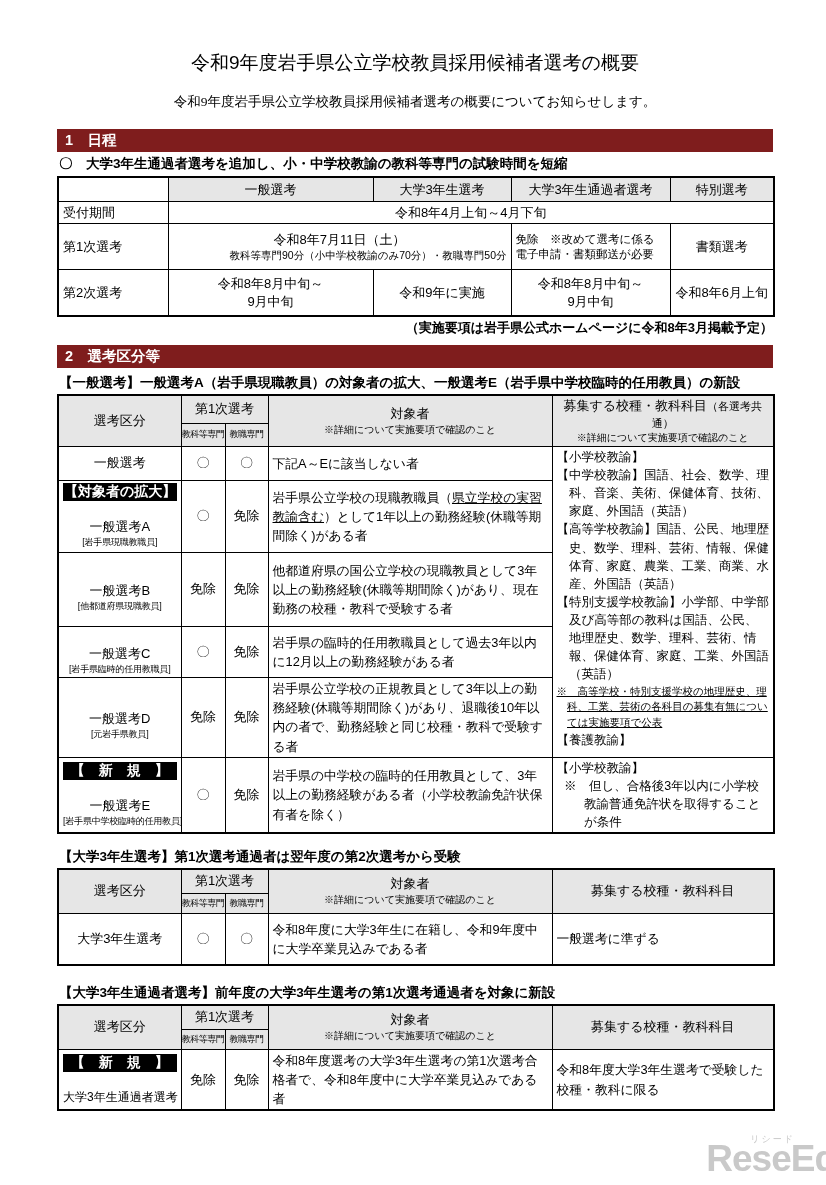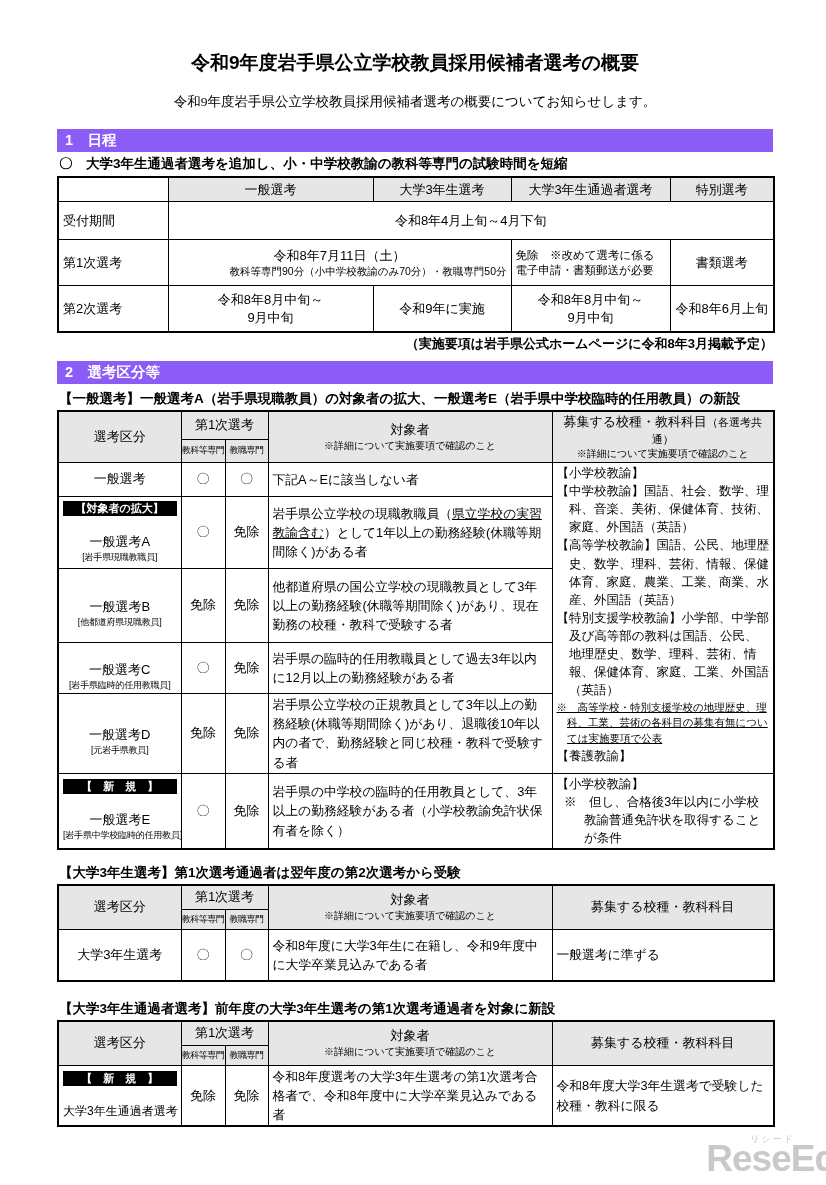--- a/index.html
+++ b/index.html
@@ -1,38 +1,38 @@
 <!DOCTYPE html>
 <html><head>
 <meta charset="utf-8">
 <style>
   html,body{margin:0;padding:0;}
   .page{
     width:826px;height:1185px;position:relative;background:#ffffff;
     font-family:"Liberation Sans", sans-serif;color:#000;overflow:hidden;
   }
   .content{position:absolute;left:57px;top:0;width:716px;}
-  .doc-title{text-align:center;font-size:19px;font-weight:bold;margin:50px 0 0 0;}
+  .doc-title{text-align:center;font-size:19px;font-weight:normal;margin:50px 0 0 0;}
   .subtitle{font-family:"Liberation Serif", serif;text-align:center;font-size:13.5px;line-height:1.85;margin-top:14px;}
-  .section-bar{background:#8b5cf6;color:#fff;font-weight:bold;font-size:14.5px;padding:2px 8px;margin-top:14px;}
+  .section-bar{background:#7f1d1d;color:#fff;font-weight:bold;font-size:14.5px;padding:2px 8px;margin-top:14px;}
   .bullet{font-weight:bold;font-size:13.5px;margin:3px 0 3px 2px;}
   .intro{font-weight:bold;font-size:13.5px;margin:14px 0 2px 2px;}
   .note-right{text-align:right;font-size:13px;font-weight:bold;margin-top:2px;}
 
   table{border-collapse:collapse;width:716px;table-layout:fixed;font-size:13px;border:2px solid #000;}
   th,td{border:1px solid #000;padding:1px 4px;vertical-align:middle;overflow:hidden;}
   th{background:#e6e6e6;font-weight:normal;text-align:center;}
   td.lbl{text-align:left;}
   td.c{text-align:center;}
   td.l{text-align:left;}
   .small{font-size:10.5px;text-align:right;}
   .tinyhead{font-size:9px;letter-spacing:-0.5px;white-space:nowrap;padding:1px 0;}
   .headnote{font-size:10px;display:block;}
   .paren-small{font-size:11px;}
-  .badge{background:#000;color:#fff;font-weight:bold;text-align:center;font-size:11px;padding:0 1px;white-space:nowrap;}
+  .badge{background:#000;color:#fff;font-weight:bold;text-align:center;font-size:14px;padding:0 1px;white-space:nowrap;}
   .cat-name{text-align:center;font-size:13px;padding-top:17px;}
   .cat-sub{text-align:center;font-size:9px;white-space:nowrap;letter-spacing:-0.2px;}
   .exm{white-space:nowrap;font-size:11.5px;font-family:Liberation Serif, serif;}
   .recruit{vertical-align:top;font-size:12.5px;line-height:1.45;}
   .recruit .line{padding-left:1em;text-indent:-1em;}
   .recruit .rnote{font-size:10.5px;text-decoration:underline;padding-left:1em;text-indent:-1em;line-height:1.5;}
   .hang{padding-left:1.1em;text-indent:-1.1em;}
   .u{text-decoration:underline;}
   .target{font-size:12.8px;line-height:1.5;}
   .exmark{font-size:13px;}
@@ -64,21 +64,21 @@
           <col style="width:104px">
       </colgroup>
       <tbody>
           <tr style="height:25px">
         <th style="background:#fff"></th>
         <th>一般選考</th>
         <th>大学3年生選考</th>
         <th>大学3年生通過者選考</th>
         <th>特別選考</th>
       </tr>
-      <tr style="height:38px">
+      <tr style="height:22px">
         <td class="lbl">受付期間</td>
         <td class="c" colspan="4">令和8年4月上旬～4月下旬</td>
       </tr>
       <tr style="height:46px">
         <td class="lbl">第1次選考</td>
         <td class="c" colspan="2">
           <div>令和8年7月11日（土）</div>
           <div class="small" style="white-space:nowrap">教科等専門90分（小中学校教諭のみ70分）・教職専門50分</div>
         </td>
         <td class="l">

